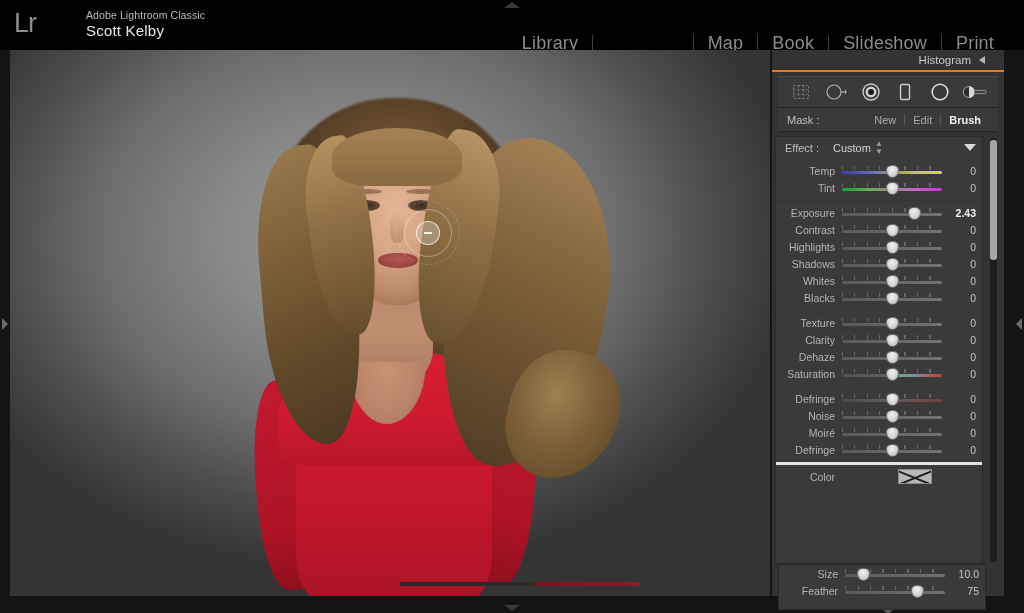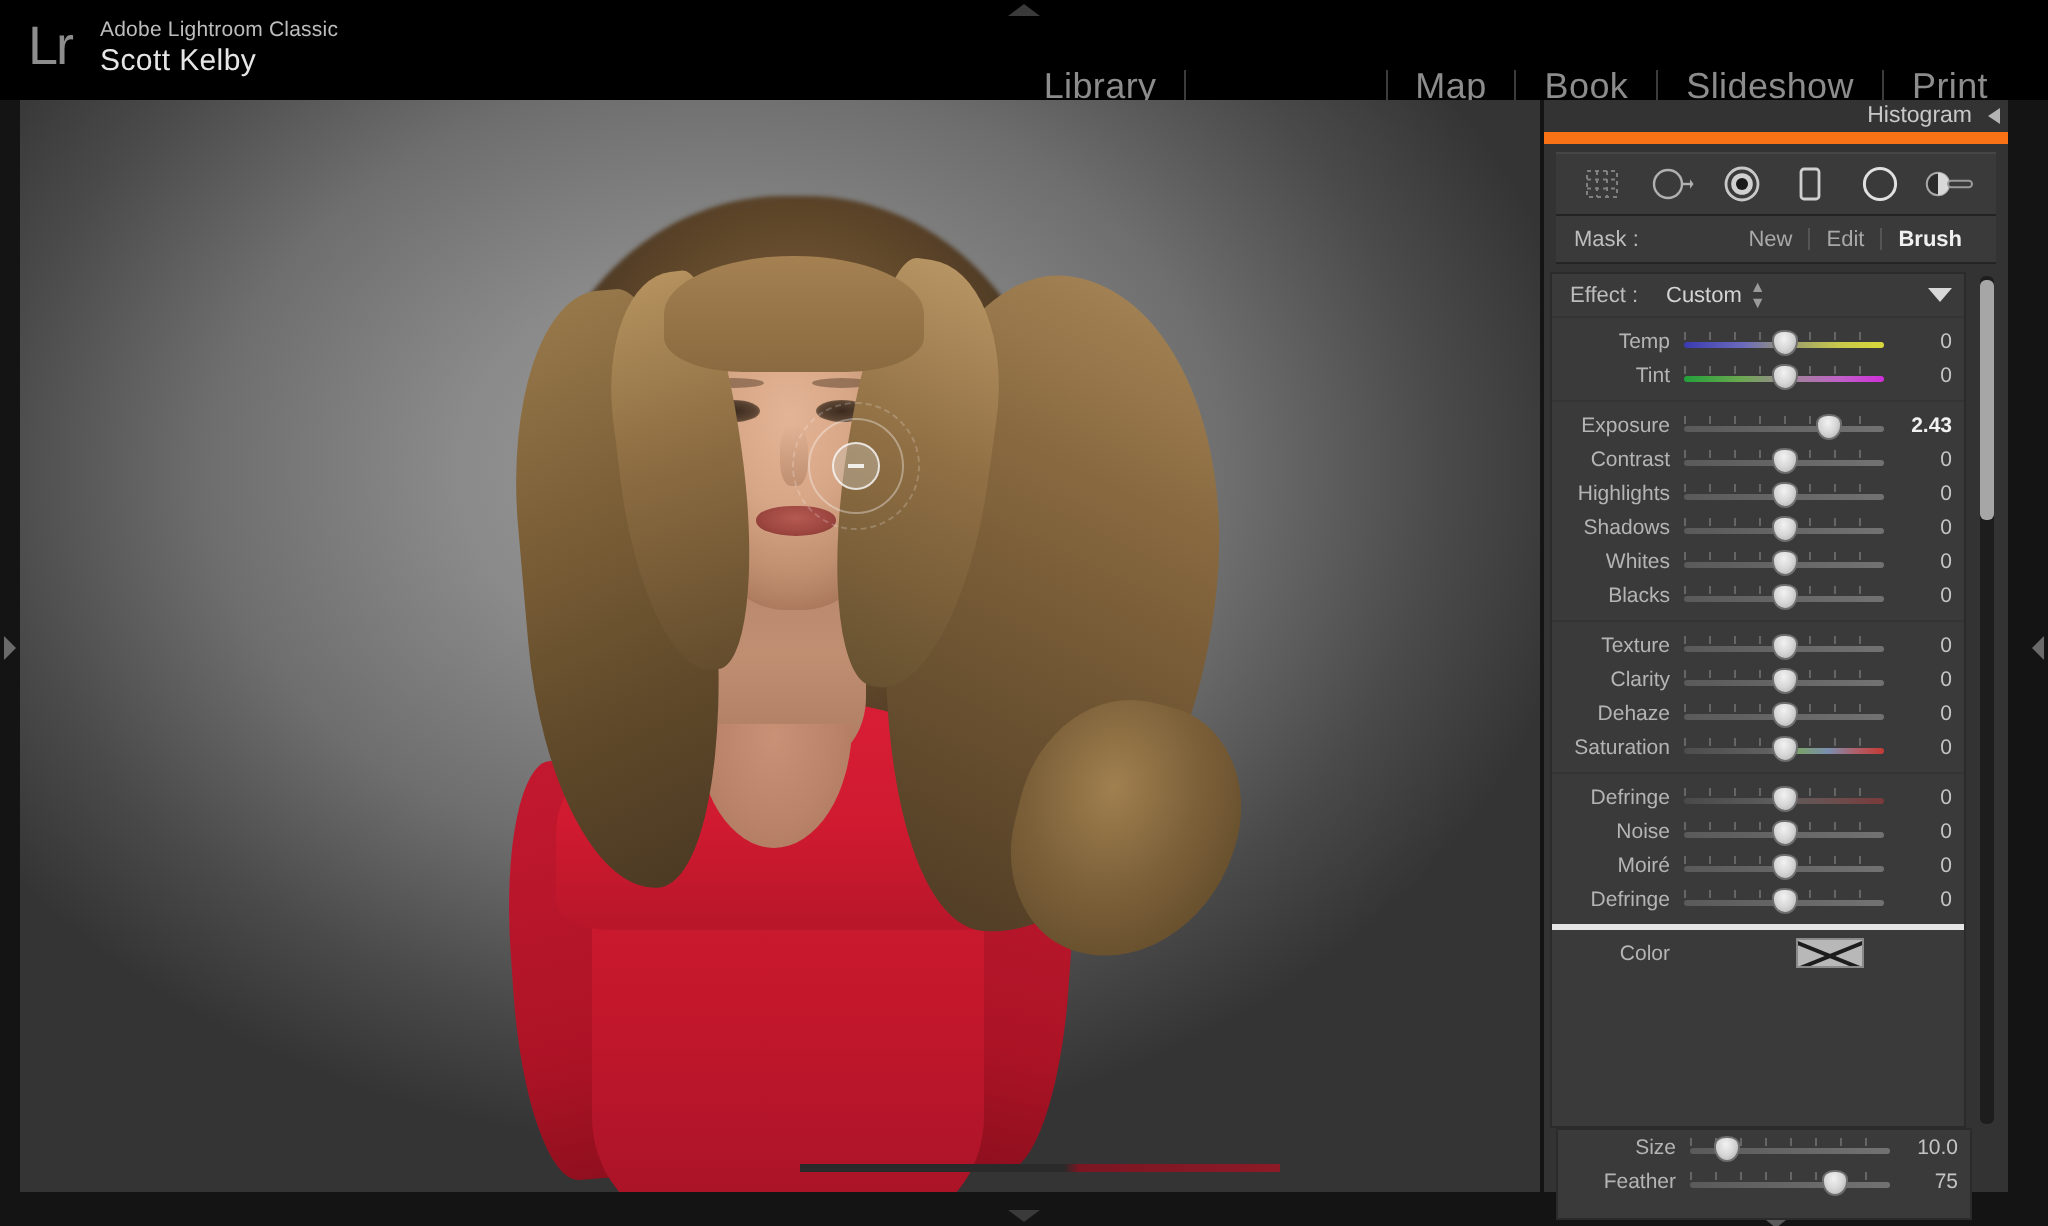--- a/index.html
+++ b/index.html
@@ -15,21 +15,21 @@
   #topbar {
     position: absolute; left: 0; top: 0; width: 1024px; height: 50px;
     background: #000;
   }
   #brand { position: absolute; left: 14px; top: 7px; display: flex; align-items: center; }
   #lr-logo {
     font-family: "Liberation Sans", sans-serif;
     font-size: 27px; font-weight: 400; color: #8d8d8d;
     letter-spacing: -1px; line-height: 32px; padding-right: 14px;
   }
-  #brand-text { padding-top: 1px; }
+  #brand-text { padding-top: 1px; margin-left: 36px; }
   #brand-app { font-size: 10.5px; color: #bdbdbd; line-height: 13px; letter-spacing: .1px; }
   #brand-user { font-size: 15px; color: #e6e6e6; line-height: 17px; letter-spacing: .2px; }
 
   #modules {
     position: absolute; right: 16px; top: 13px;
     display: flex; align-items: center; gap: 0;
   }
   .module {
     font-size: 18px; color: #8c8c8c; padding: 0 14px; cursor: pointer;
     letter-spacing: .2px; line-height: 24px;
@@ -203,21 +203,21 @@
     background: linear-gradient(90deg, #2a2a2a 0%, #2a2a2a 55%, #7a1622 58%, #8d1a27 100%);
   }
 
   
   #rightpanel {
     position: absolute; left: 772px; top: 50px; width: 232px; height: 546px;
     background: #333333;
   }
   #hist-head {
     height: 22px; display: flex; align-items: center; justify-content: flex-end;
-    padding-right: 4px; gap: 8px; border-bottom: 6px solid #f97316;
+    padding-right: 19px; gap: 8px; border-bottom: 2px solid #f97316;
   }
   #hist-label { font-size: 11.5px; color: #c8c8c8; }
   #hist-caret {
     width: 0; height: 0; border-top: 4px solid transparent;
     border-bottom: 4px solid transparent; border-right: 6px solid #b4b4b4;
     cursor: pointer;
   }
 
   
   #tool-strip {

